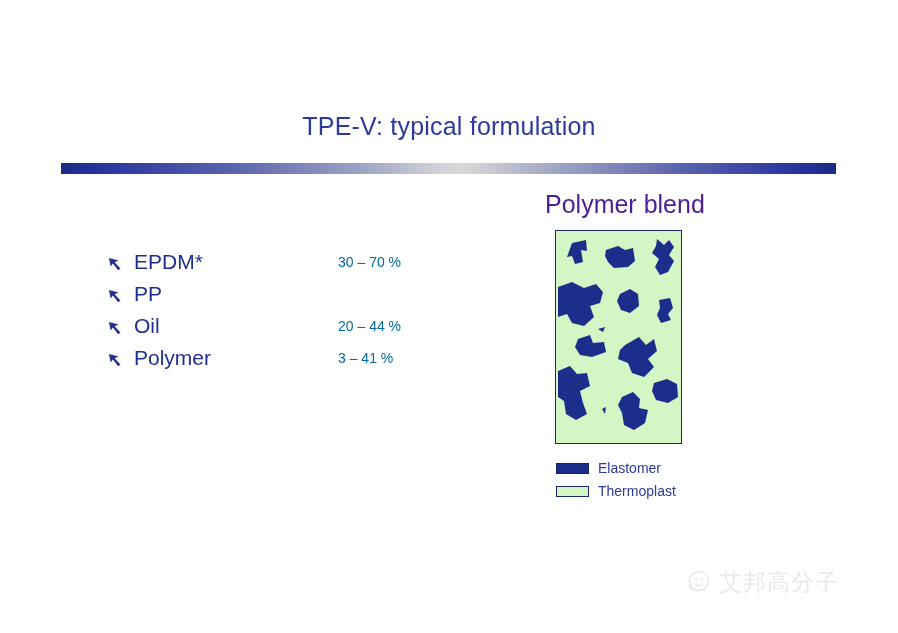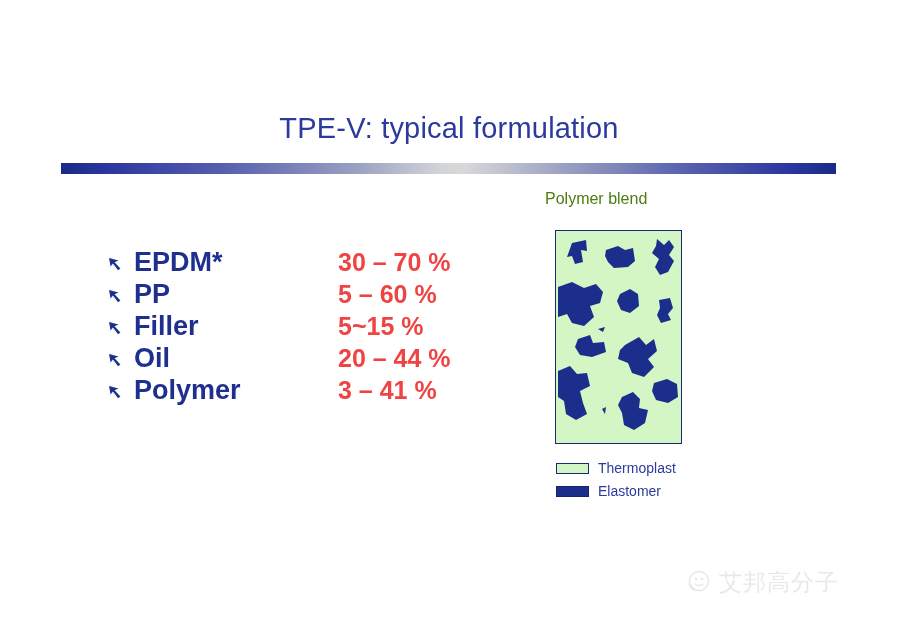--- a/index.html
+++ b/index.html
@@ -16,21 +16,21 @@
     -webkit-font-smoothing: antialiased;
   }
 
   
   #slide-title {
     position: absolute;
     left: 0;
     top: 112px;
     width: 898px;
     text-align: center;
-    font-size: 29px;
+    font-size: 25px;
     font-weight: 400;
     color: #2b3a9c;
     letter-spacing: 0.2px;
     white-space: nowrap;
   }
 
   
   #title-divider {
     position: absolute;
     left: 61px;
@@ -71,41 +71,41 @@
     text-align: left;
     color: #1f2f8f;
     font-size: 17px;
     line-height: 32px;
   }
   .bullet-arrow svg { display: block; margin-top: 11px; }
   .row-label {
     position: absolute;
     left: 26px;
     top: 0;
-    font-size: 27px;
-    font-weight: bold;
+    font-size: 21px;
+    font-weight: normal;
     color: #1f2f8f;
   }
   .row-value {
     position: absolute;
     left: 230px;
     top: 0;
-    font-size: 25px;
-    font-weight: bold;
-    color: #ef4444;
+    font-size: 14px;
+    font-weight: normal;
+    color: #0369a1;
   }
 
   
   #blend-heading {
     position: absolute;
     left: 545px;
     top: 190px;
-    font-size: 16px;
+    font-size: 25px;
     font-weight: 400;
-    color: #4d7c0f;
+    color: #4c1d95;
     white-space: nowrap;
   }
   #blend-figure {
     position: absolute;
     left: 555px;
     top: 230px;
     width: 127px;
     height: 214px;
     border: 1px solid #1b2a74;
     background: #d4f5c4;
@@ -188,32 +188,22 @@
     <span class="row-value">30 – 70 %</span>
   </div>
 
   <div class="formulation-row">
     <span class="bullet-arrow">
       <svg width="14" height="14" viewBox="0 0 14 14" aria-hidden="true">
         <path d="M1 1 L10.5 3.6 L6.6 5.2 L12.4 11.6 L10.1 13.2 L4.9 6.6 L2.6 9.6 Z" fill="#1f2f8f"></path>
       </svg>
     </span>
     <span class="row-label">PP</span>
-    <span class="row-value">5 – 60 %</span>
-  </div>
-
-  <div class="formulation-row">
-    <span class="bullet-arrow">
-      <svg width="14" height="14" viewBox="0 0 14 14" aria-hidden="true">
-        <path d="M1 1 L10.5 3.6 L6.6 5.2 L12.4 11.6 L10.1 13.2 L4.9 6.6 L2.6 9.6 Z" fill="#1f2f8f"></path>
-      </svg>
-    </span>
-    <span class="row-label">Filler</span>
-    <span class="row-value">5~15 %</span>
-  </div>
+  </div>
+
 
   <div class="formulation-row">
     <span class="bullet-arrow">
       <svg width="14" height="14" viewBox="0 0 14 14" aria-hidden="true">
         <path d="M1 1 L10.5 3.6 L6.6 5.2 L12.4 11.6 L10.1 13.2 L4.9 6.6 L2.6 9.6 Z" fill="#1f2f8f"></path>
       </svg>
     </span>
     <span class="row-label">Oil</span>
     <span class="row-value">20 – 44 %</span>
   </div>
@@ -260,26 +250,26 @@
 
       <path d="M66 166 L77 161 L84 168 L83 177 L92 179 L89 192 L78 199 L68 194 L66 182 L62 174 Z"></path>
 
       <path d="M98 152 L111 148 L121 153 L122 166 L112 172 L100 169 L96 160 Z"></path>
     </g>
   </svg>
 </div>
 
 <div id="blend-legend">
   <div class="legend-row">
+    <span class="legend-swatch elastomer"></span>
+    <span class="legend-label">Elastomer</span>
+  </div>
+  <div class="legend-row">
     <span class="legend-swatch thermoplast"></span>
     <span class="legend-label">Thermoplast</span>
-  </div>
-  <div class="legend-row">
-    <span class="legend-swatch elastomer"></span>
-    <span class="legend-label">Elastomer</span>
   </div>
 </div>
 
 <div id="watermark">
   <span class="wm-icon">
     <svg width="26" height="26" viewBox="0 0 26 26" aria-hidden="true">
       <circle cx="13" cy="13" r="9.5" fill="none" stroke="#c9c9c9" stroke-width="1.6"></circle>
       <circle cx="10" cy="11" r="1.3" fill="#c9c9c9"></circle>
       <circle cx="16" cy="11" r="1.3" fill="#c9c9c9"></circle>
       <path d="M9 16 Q13 19 17 16" fill="none" stroke="#c9c9c9" stroke-width="1.4" stroke-linecap="round"></path>

